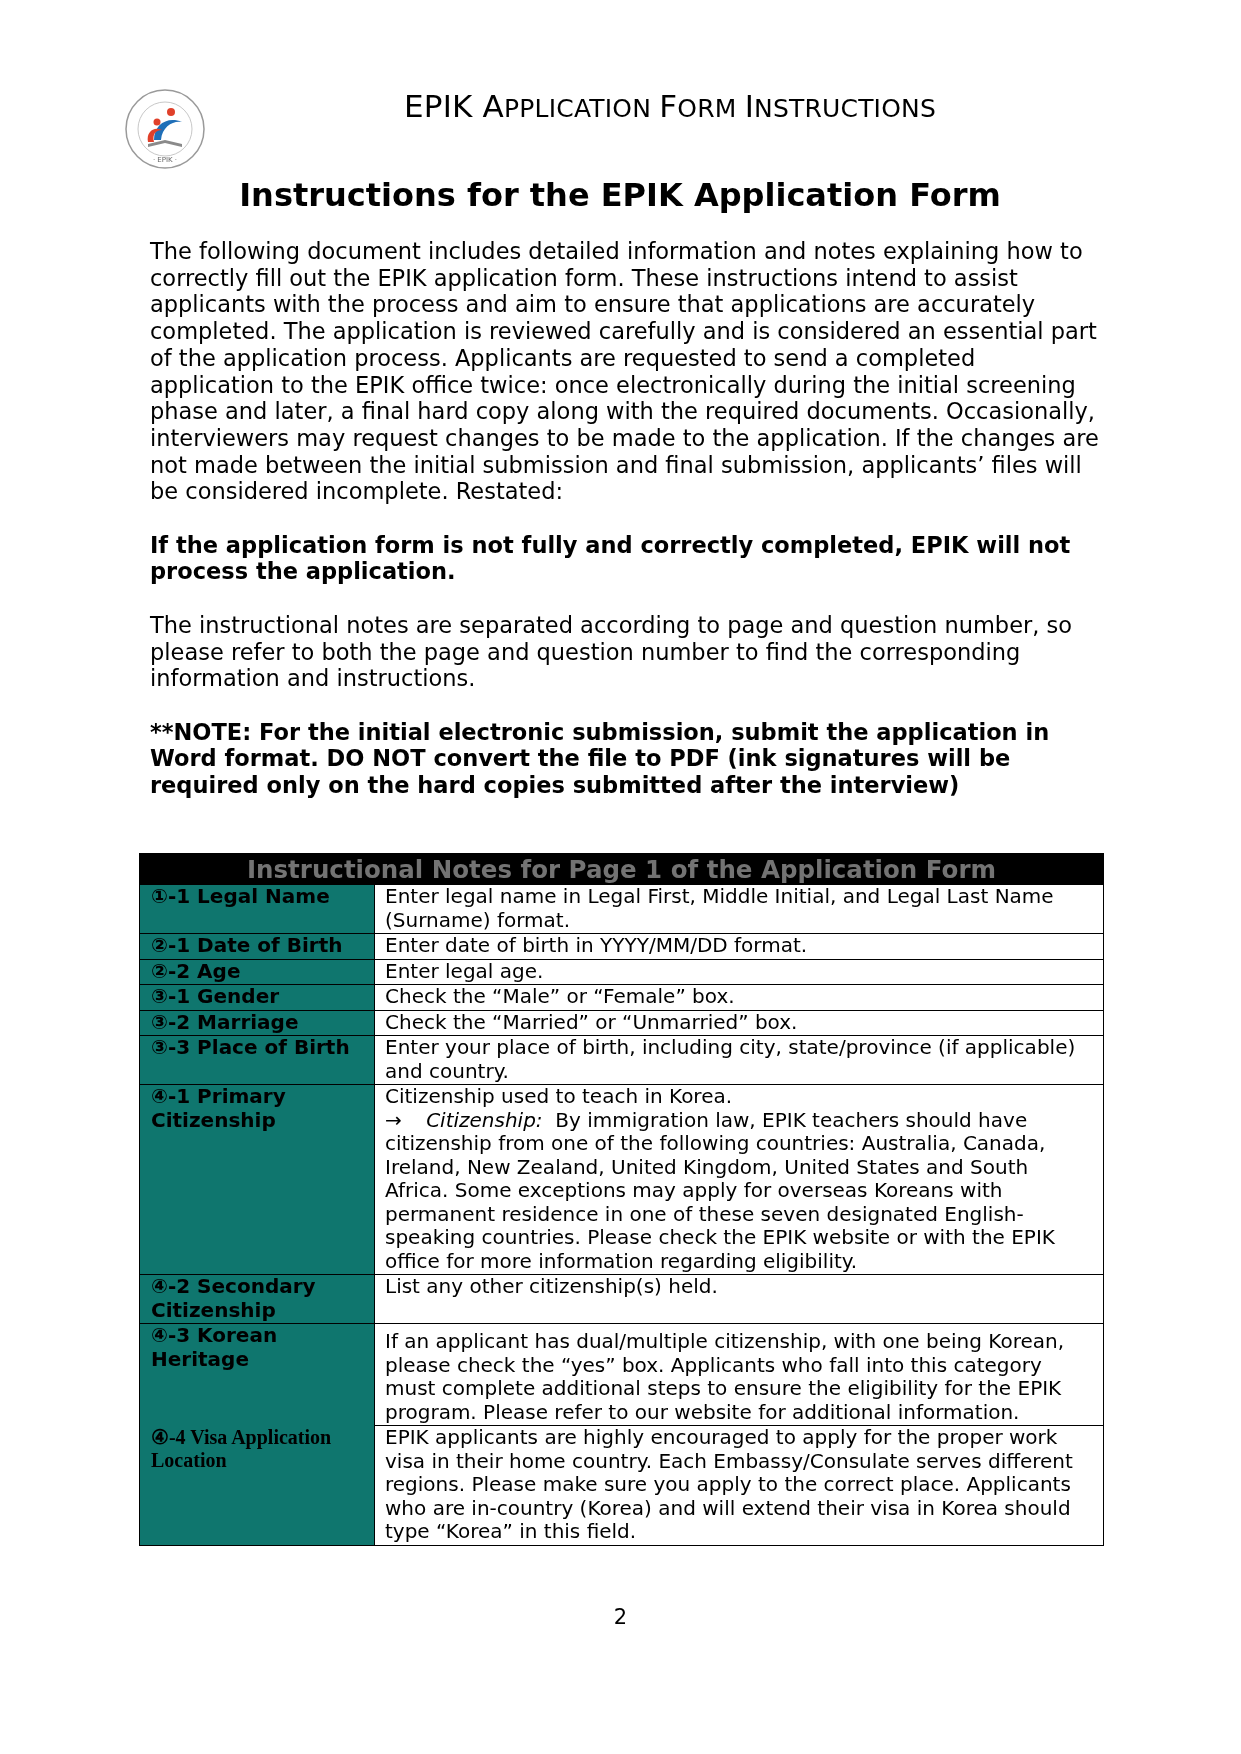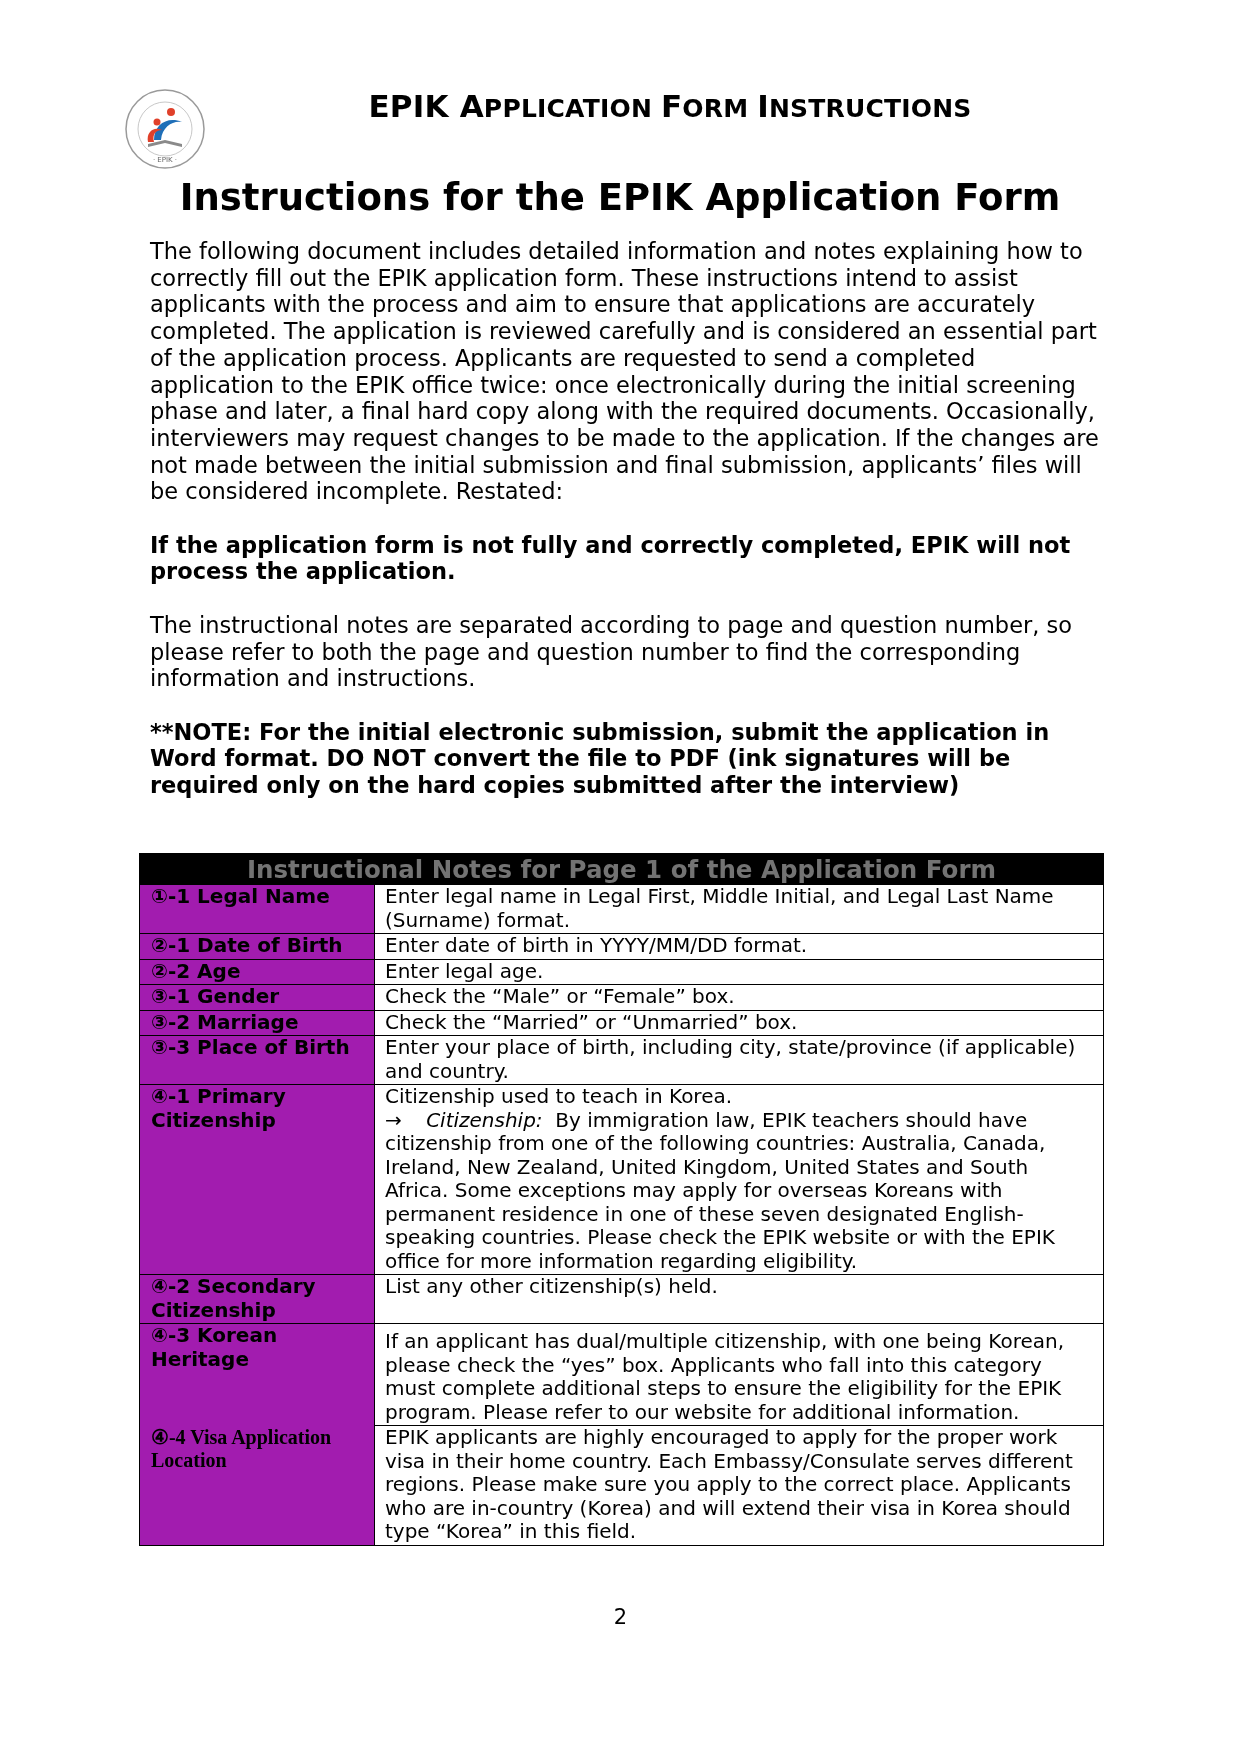--- a/index.html
+++ b/index.html
@@ -1,28 +1,28 @@
 <!DOCTYPE html>
 <html><head>
   <meta charset="utf-8">
   <style>
     html, body { margin:0; padding:0; background:#ffffff; }
     body { width:1241px; height:1754px; position:relative; font-family:"DejaVu Sans", sans-serif; color:#000; overflow:hidden; }
     .logo { position:absolute; left:124px; top:88px; width:82px; height:82px; }
-    .doc-title { position:absolute; left:300px; top:88px; width:740px; text-align:center; font-size:31px; font-weight:bold; letter-spacing:0.2px; }
+    .doc-title { position:absolute; left:300px; top:88px; width:740px; text-align:center; font-size:31px; font-weight:normal; letter-spacing:0.2px; }
     .doc-title .sc { font-size:25px; }
-    .subtitle { position:absolute; left:150px; top:176px; width:940px; text-align:center; font-size:37px; font-weight:bold; }
+    .subtitle { position:absolute; left:150px; top:176px; width:940px; text-align:center; font-size:32px; font-weight:bold; }
     .body { position:absolute; left:150px; top:238px; width:950px; font-size:22.5px; line-height:26.7px; }
     .body p { margin:0; }
     .gap { height:26.7px; }
     .bold { font-weight:bold; }
     table.notes { position:absolute; left:139px; top:853px; width:965px; border-collapse:collapse; font-size:20px; line-height:23.5px; }
     table.notes td { border:1.5px solid #000; vertical-align:top; padding:0 10px 1px 10px; }
     table.notes tr.hdr td { background:#000; color:#737373; font-weight:bold; font-size:24.5px; text-align:center; padding:2px 0 0 0; line-height:28px; }
-    td.lbl { background:#a21caf; font-weight:bold; width:213px; padding-left:11px !important; }
+    td.lbl { background:#0f766e; font-weight:bold; width:213px; padding-left:11px !important; }
     td.desc { background:#fff; }
     td.nobot { border-bottom:none !important;margin-left:16px; }
     td.notop { border-top:none !important;font-family:Liberation Serif, serif; }
     .page-num { position:absolute; left:0; width:1241px; top:1605px; text-align:center; font-size:21px; }
     em { font-style:italic;margin-left:18px; }
   </style>
 </head>
 <body>
 
 <div class="logo">

